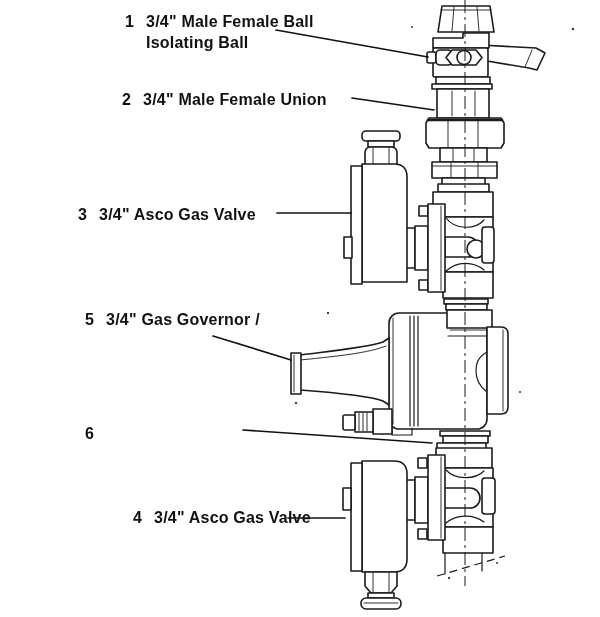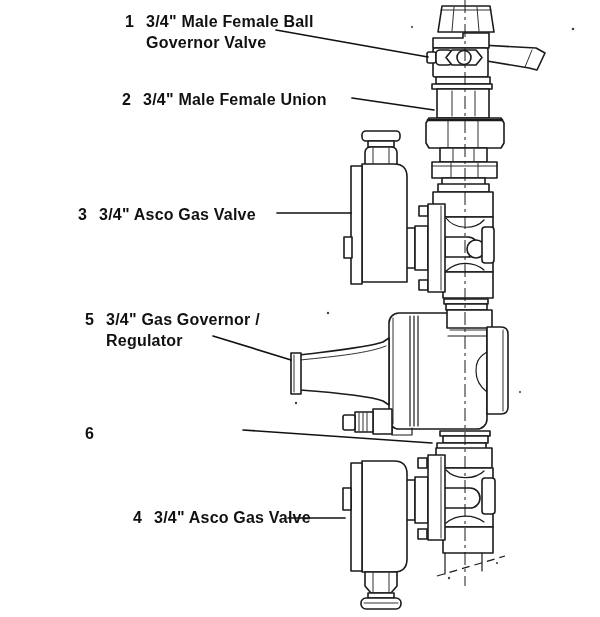--- a/index.html
+++ b/index.html
@@ -177,21 +177,21 @@
     <circle class="dot" cx="520" cy="392" r="1.1"></circle>
     <circle class="dot" cx="449" cy="578" r="1.2"></circle>
     <circle class="dot" cx="497" cy="563" r="1.1"></circle>
   </g>
 </svg>
 
   <div class="callout" style="left:125px;top:11px">
     <span class="num">1</span>
     <span class="lines">
       <span>3/4" Male Female Ball</span>
-      <span>Governor Valve</span>
+      <span>Isolating Ball</span>
     </span>
   </div>
 
   <div class="callout" style="left:122px;top:89px">
     <span class="num">2</span>
     <span class="lines">
       <span>3/4" Male Female Union</span>
     </span>
   </div>
 
@@ -199,21 +199,20 @@
     <span class="num">3</span>
     <span class="lines">
       <span>3/4" Asco Gas Valve</span>
     </span>
   </div>
 
   <div class="callout" style="left:85px;top:309px">
     <span class="num">5</span>
     <span class="lines">
       <span>3/4" Gas Governor /</span>
-      <span>Regulator</span>
     </span>
   </div>
 
   <div class="callout" style="left:85px;top:423px">
     <span class="num">6</span>
   </div>
 
   <div class="callout" style="left:133px;top:507px">
     <span class="num">4</span>
     <span class="lines">

